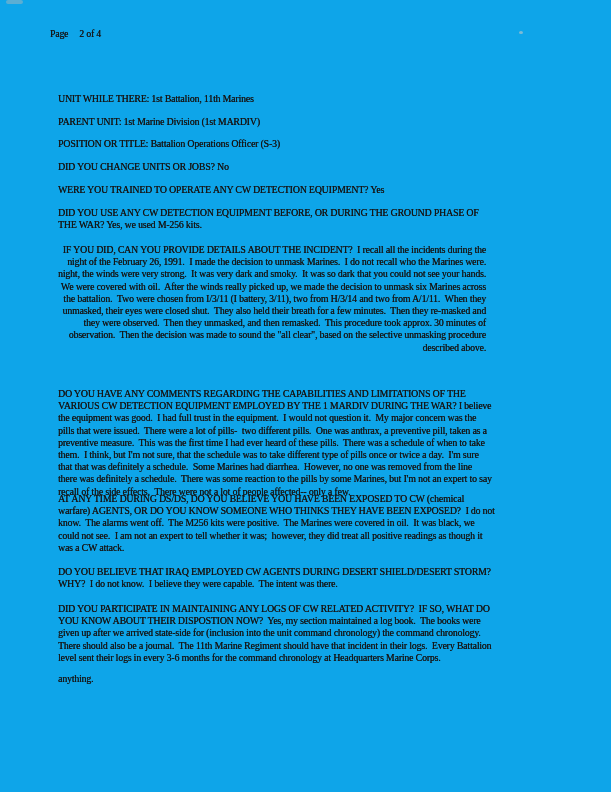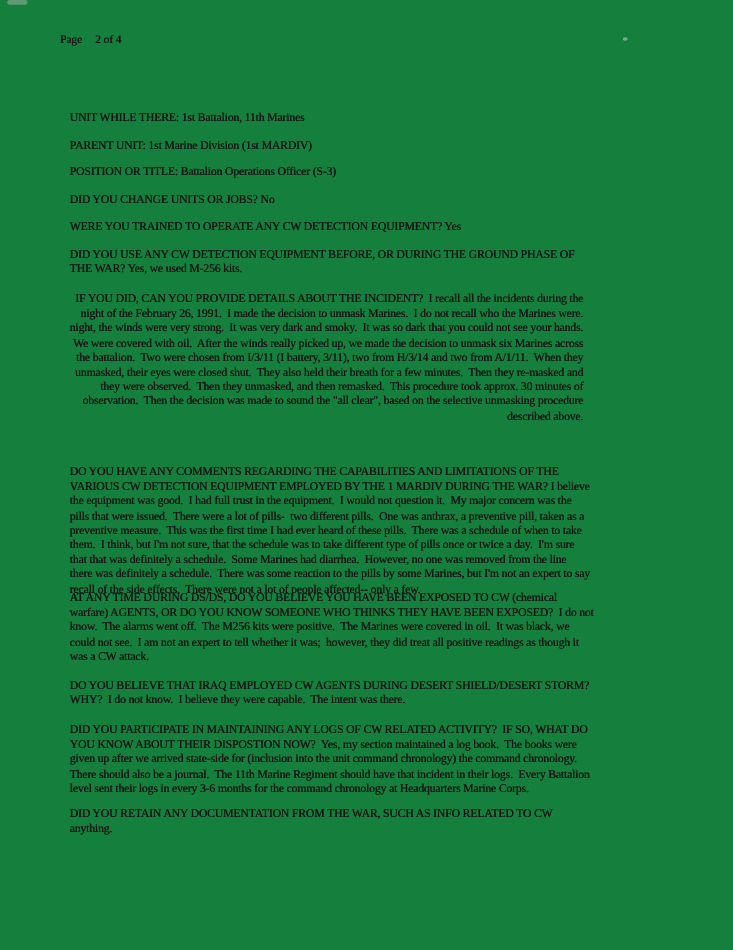--- a/index.html
+++ b/index.html
@@ -11,21 +11,21 @@
     width: 611px;
     height: 792px;
     position: relative;
     overflow: hidden;
     font-family: "Liberation Serif", "DejaVu Serif", serif;
     color: #161616;
   }
   .scan-page {
     position: absolute;
     inset: 0;
-    background: #15803d;
+    background: #0ea5e9;
   }
   .page-header {
     position: absolute;
     left: 50px;
     top: 28px;
     font-size: 9.6px;
     letter-spacing: -0.1px;
     white-space: pre;
     text-shadow: 0.25px 0 0 currentColor;
   }
@@ -145,17 +145,16 @@
       <div class="line">WHY?  I do not know.  I believe they were capable.  The intent was there.</div>
     </div>
   <div class="para p10">
       <div class="line">DID YOU PARTICIPATE IN MAINTAINING ANY LOGS OF CW RELATED ACTIVITY?  IF SO, WHAT DO</div>
       <div class="line">YOU KNOW ABOUT THEIR DISPOSTION NOW?  Yes, my section maintained a log book.  The books were</div>
       <div class="line">given up after we arrived state-side for (inclusion into the unit command chronology) the command chronology.</div>
       <div class="line">There should also be a journal.  The 11th Marine Regiment should have that incident in their logs.  Every Battalion</div>
       <div class="line">level sent their logs in every 3-6 months for the command chronology at Headquarters Marine Corps.</div>
     </div>
   <div class="para p11">
-      <div class="line">DID YOU RETAIN ANY DOCUMENTATION FROM THE WAR, SUCH AS INFO RELATED TO CW</div>
       <div class="line">anything.</div>
     </div>
 
 </div>
 
 </body></html>

